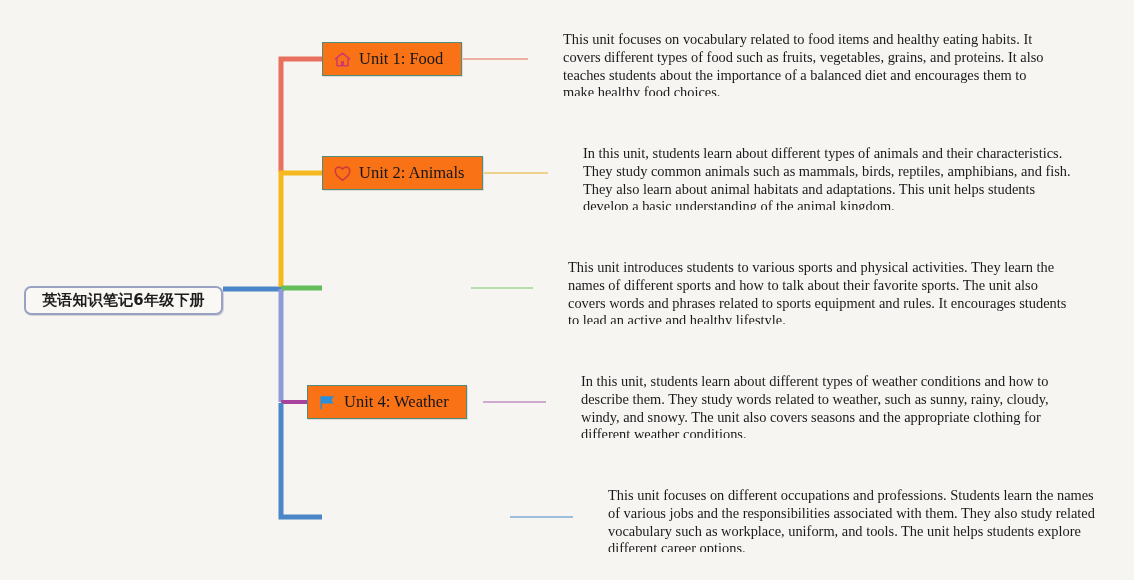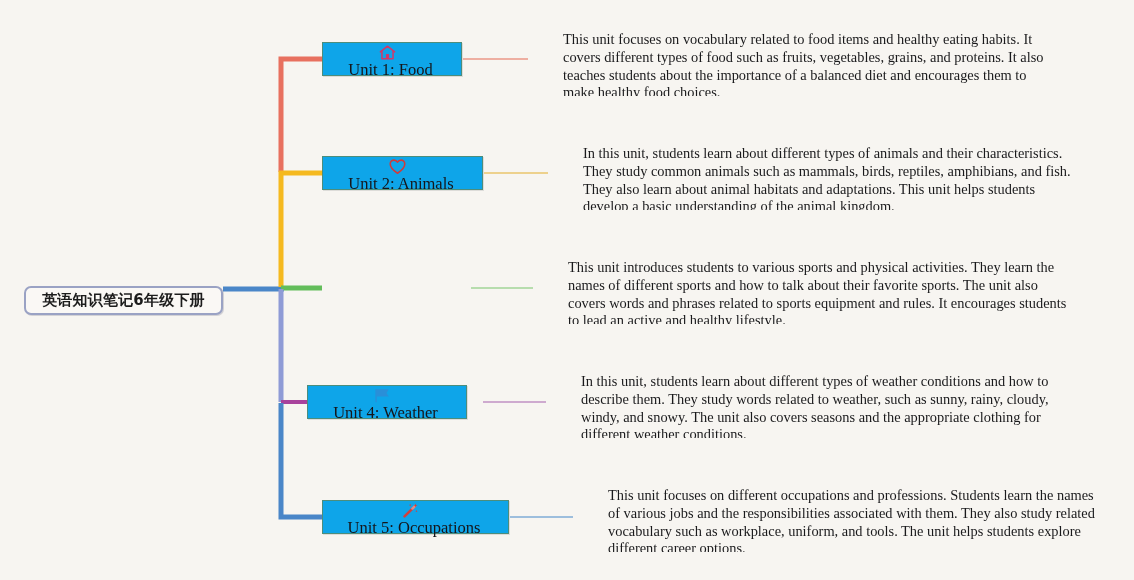--- a/index.html
+++ b/index.html
@@ -51,27 +51,26 @@
     color: #1c1c1c;
     letter-spacing: 0.2px;
     white-space: nowrap;
   }
 
   
   .unit-node {
     position: absolute;
     height: 34px;
     box-sizing: border-box;
-    background: #0ea5e9;
+    background: #f97316;
     border: 1.6px solid #4c8d7c;
     display: flex;
     align-items: center;
     padding: 0 13px 0 10px;
     box-shadow: 1px 1px 0 rgba(130,130,130,0.22);
-    flex-direction: column;
   }
   .unit-icon {
     width: 19px;
     height: 19px;
     flex: 0 0 19px;
     margin-right: 7px;
     display: flex;
     align-items: center;
     justify-content: center;
   }
@@ -151,32 +150,20 @@
   <div class="unit-node" style="left:307px; top:385px; width:160px;">
     <span class="unit-icon">
       <svg viewBox="0 0 24 24" width="19" height="19">
         <path d="M4 4 H20 L17 8.7 L20 13.4 H4 Z" fill="#2a8fd8"></path>
         <rect x="3" y="4" width="1.8" height="16.5" fill="#2a8fd8"></rect>
       </svg>
     </span>
     <span class="unit-label">Unit 4: Weather</span>
   </div>
 
-  <div class="unit-node" style="left:322px; top:500px; width:187px;">
-    <span class="unit-icon">
-      <svg viewBox="0 0 24 24" width="19" height="19">
-        <path d="M4.5 19.5 L14.5 9.5" stroke="#d1403c" stroke-width="3.2" stroke-linecap="round"></path>
-        <path d="M14.5 9.5 L17.5 6.5" stroke="#e08a86" stroke-width="3.2" stroke-linecap="round"></path>
-        <path d="M18.4 3.2 l0.7 1.8 1.8 0.7 -1.8 0.7 -0.7 1.8 -0.7 -1.8 -1.8 -0.7 1.8 -0.7 Z" fill="#d1403c"></path>
-        <path d="M11.6 3.6 l0.45 1.15 1.15 0.45 -1.15 0.45 -0.45 1.15 -0.45 -1.15 -1.15 -0.45 1.15 -0.45 Z" fill="#d1403c"></path>
-        <path d="M19.6 11.4 l0.4 1.0 1.0 0.4 -1.0 0.4 -0.4 1.0 -0.4 -1.0 -1.0 -0.4 1.0 -0.4 Z" fill="#d1403c"></path>
-      </svg>
-    </span>
-    <span class="unit-label">Unit 5: Occupations</span>
-  </div>
 
   <div class="desc" style="left:528px; top:31px; width:498px; height:65px;">This unit focuses on vocabulary related to food items and healthy eating habits. It covers different types of food such as fruits, vegetables, grains, and proteins. It also teaches students about the importance of a balanced diet and encourages them to make healthy food choices.</div>
 
   <div class="desc" style="left:548px; top:145px; width:500px; height:65px;">In this unit, students learn about different types of animals and their characteristics. They study common animals such as mammals, birds, reptiles, amphibians, and fish. They also learn about animal habitats and adaptations. This unit helps students develop a basic understanding of the animal kingdom.</div>
 
   <div class="desc" style="left:533px; top:259px; width:503px; height:65px;">This unit introduces students to various sports and physical activities. They learn the names of different sports and how to talk about their favorite sports. The unit also covers words and phrases related to sports equipment and rules. It encourages students to lead an active and healthy lifestyle.</div>
 
   <div class="desc" style="left:546px; top:373px; width:500px; height:65px;">In this unit, students learn about different types of weather conditions and how to describe them. They study words related to weather, such as sunny, rainy, cloudy, windy, and snowy. The unit also covers seasons and the appropriate clothing for different weather conditions.</div>
 
   <div class="desc" style="left:573px; top:487px; width:492px; height:65px;">This unit focuses on different occupations and professions. Students learn the names of various jobs and the responsibilities associated with them. They also study related vocabulary such as workplace, uniform, and tools. The unit helps students explore different career options.</div>

